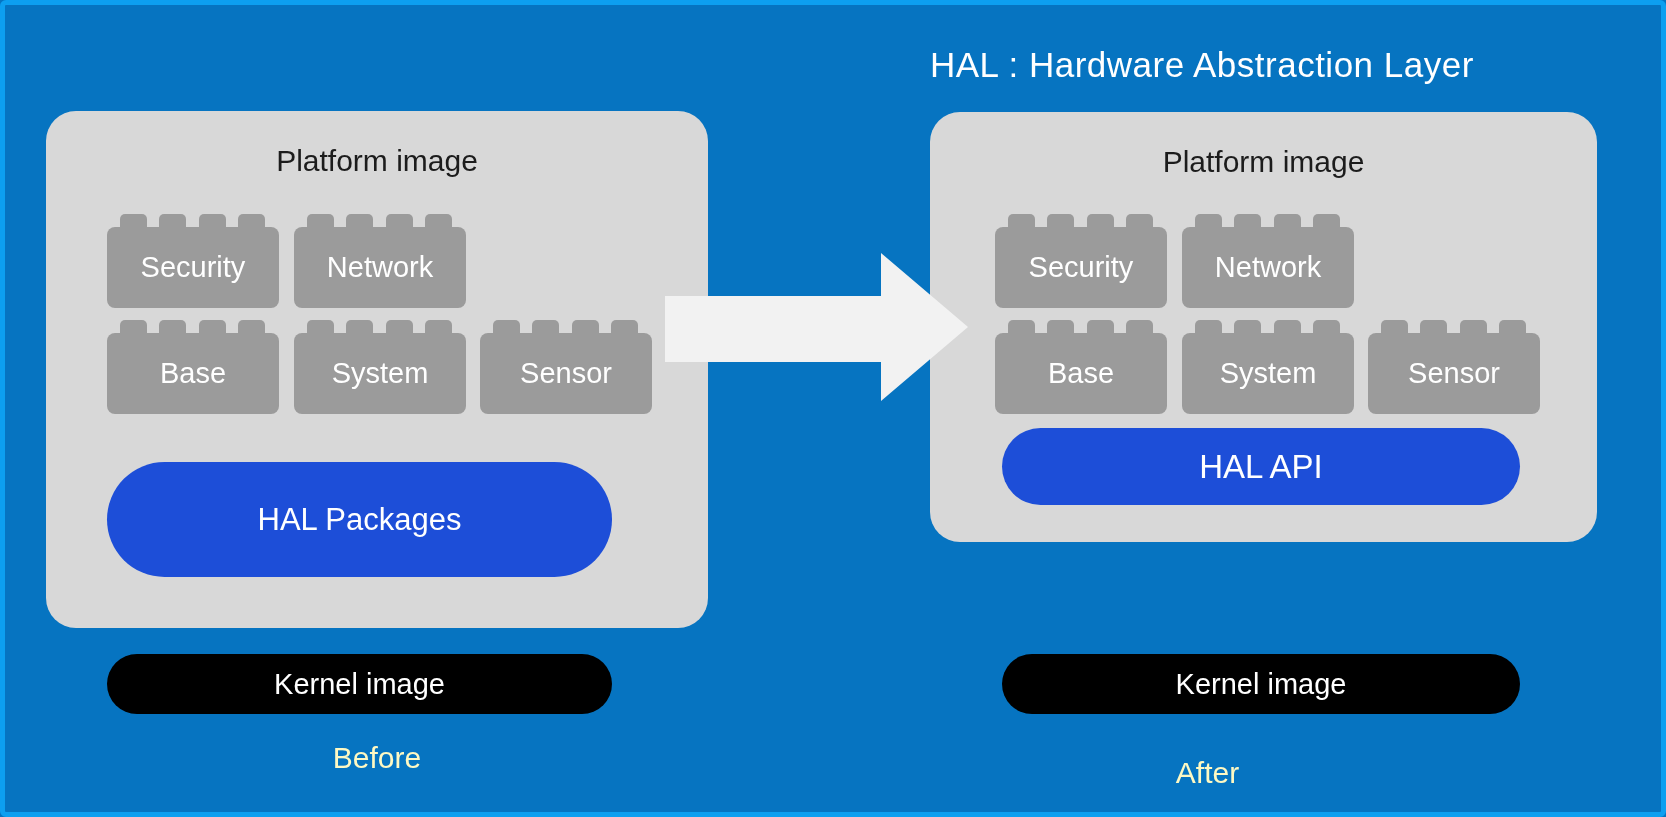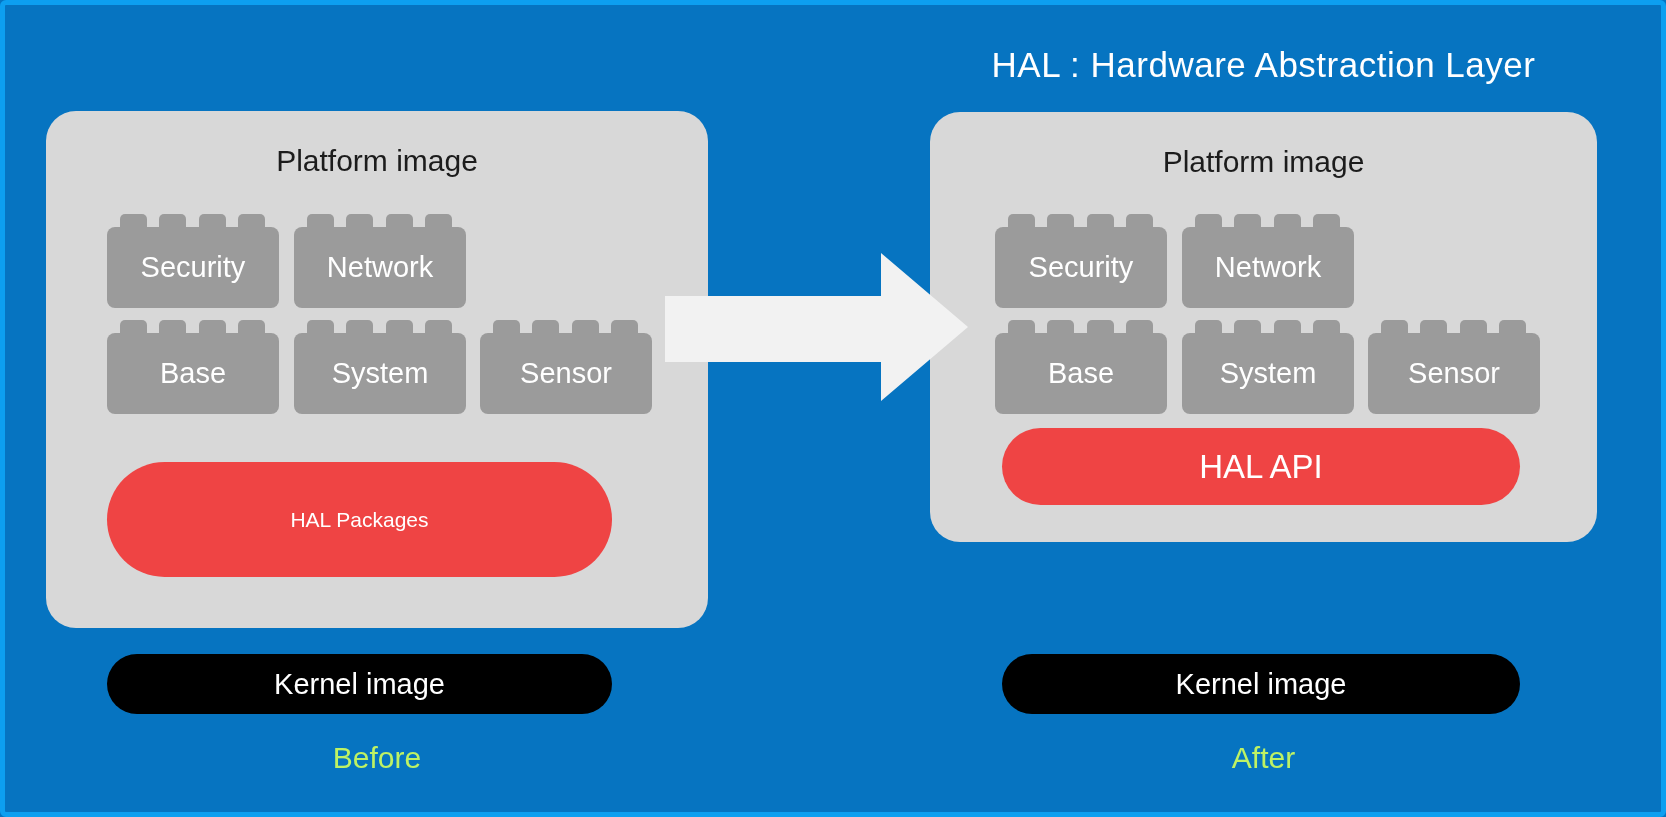--- a/index.html
+++ b/index.html
@@ -21,21 +21,20 @@
     border: 5px solid #0d9ff0;
     border-radius: 6px;
     pointer-events: none;
     z-index: 10;
   }
   .main-title {
     position: absolute;
     left: 930px;
     top: 44px;
     width: 667px;
-    text-align: center;
     color: #ffffff;
     font-size: 35px;
     line-height: 42px;
     font-weight: 400;
     letter-spacing: 0.5px;
   }
   .panel {
     position: absolute;
     background: #d8d8d8;
     border-radius: 30px;
@@ -75,37 +74,37 @@
   }
   .brick span.lbl { position: relative; z-index: 2; }
   .pill {
     position: absolute;
     display: flex;
     align-items: center;
     justify-content: center;
     color: #ffffff;
     z-index: 1;
   }
-  .pill-dark { background: #ef4444; }
+  .pill-dark { background: #1d4ed8; }
   .pill-gray { background: #000000; }
-  #pill-hal-packages { left: 107px;  top: 462px; width: 505px; height: 115px; border-radius: 58px; font-size: 21px; }
+  #pill-hal-packages { left: 107px;  top: 462px; width: 505px; height: 115px; border-radius: 58px; font-size: 31px; }
   #pill-kernel-before{ left: 107px;  top: 654px; width: 505px; height: 60px;  border-radius: 30px; font-size: 29px; }
   #pill-hal-api      { left: 1002px; top: 428px; width: 518px; height: 77px;  border-radius: 39px; font-size: 33px; }
   #pill-hal-image    { left: 1002px; top: 568px; width: 518px; height: 59px;  border-radius: 30px; font-size: 31px; }
   #pill-kernel-after { left: 1002px; top: 654px; width: 518px; height: 60px;  border-radius: 30px; font-size: 29px; }
   .caption {
     position: absolute;
     top: 738px;
     text-align: center;
-    color: #bef264;
+    color: #fef9c3;
     font-size: 30px;
     line-height: 40px;
   }
   #caption-before { left: 46px;  width: 662px; }
-  #caption-after  { left: 930px; width: 667px; }
+  #caption-after  { left: 874px; width: 667px; margin-top: 15px; }
   #arrow-svg {
     position: absolute;
     left: 0; top: 0;
     width: 1666px;
     height: 817px;
     z-index: 5;
     pointer-events: none;
   }
 </style>
 </head>

